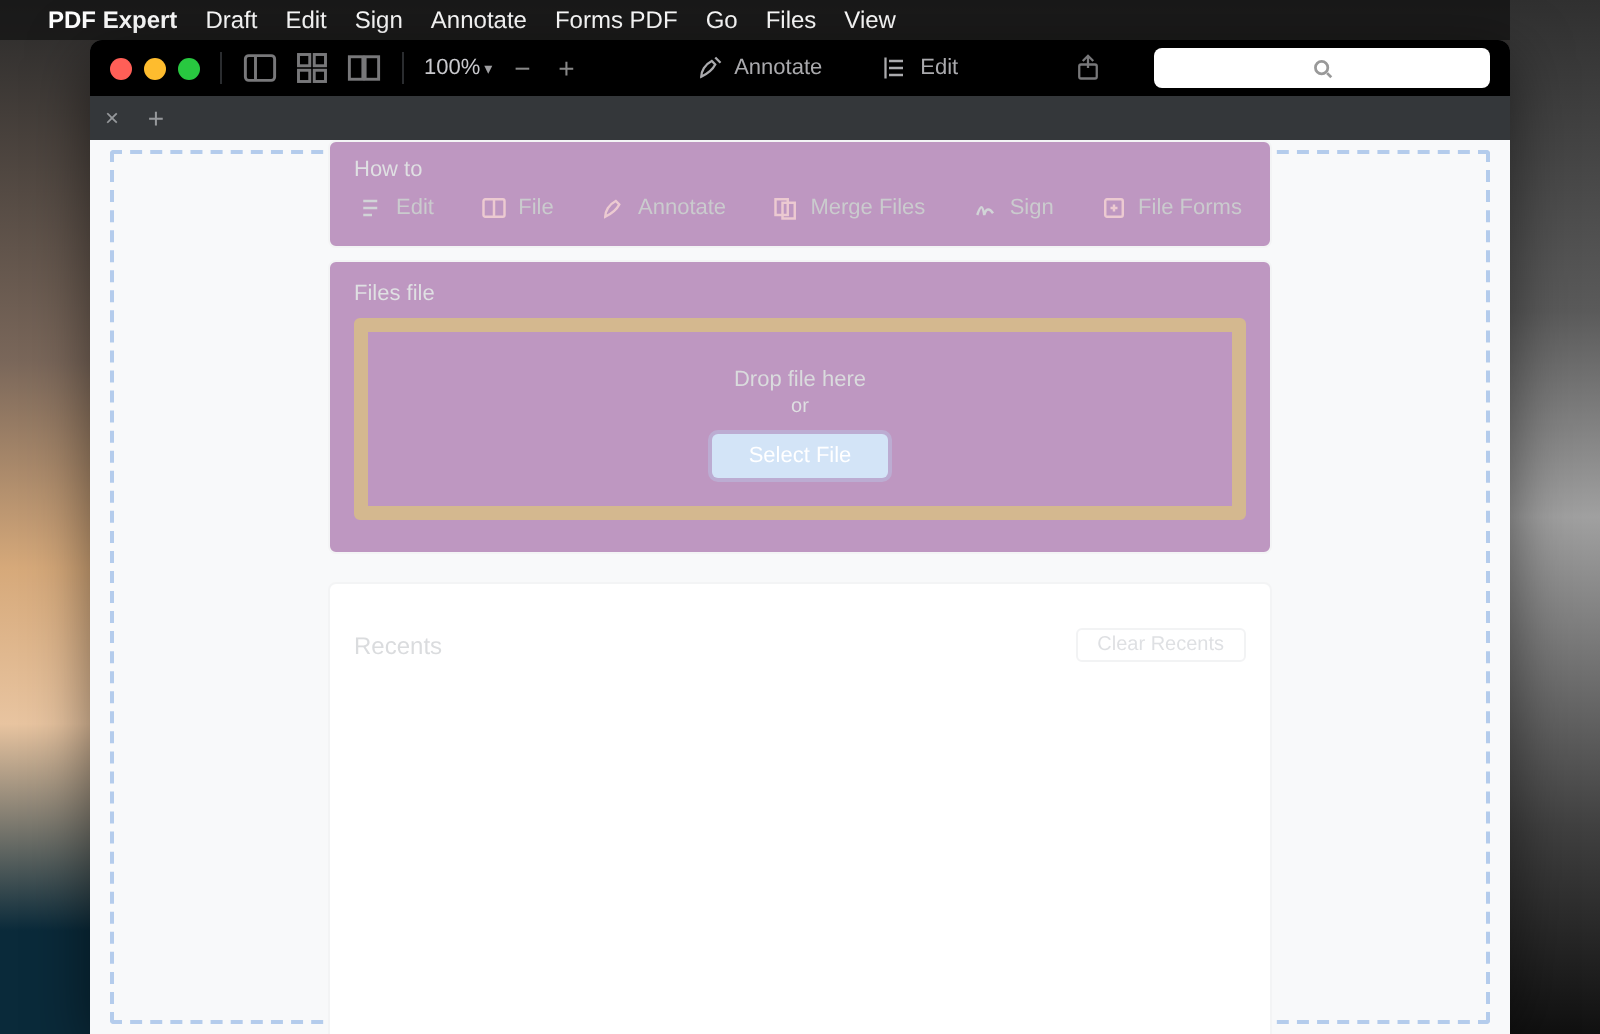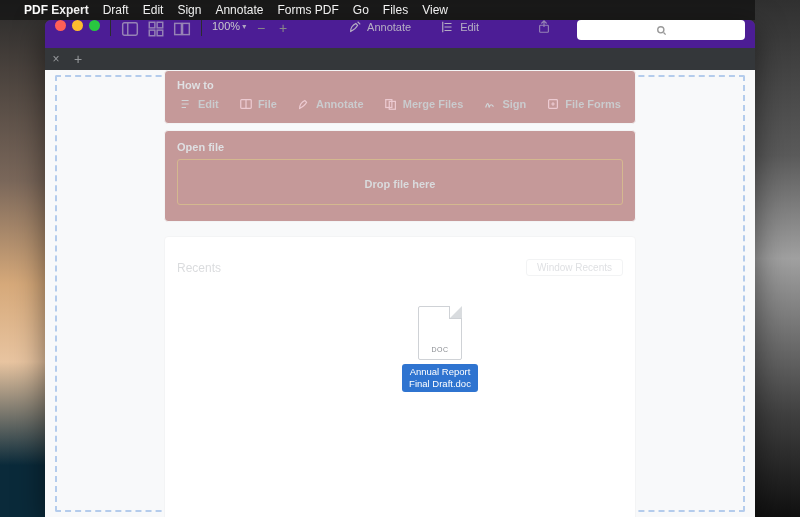--- a/index.html
+++ b/index.html
@@ -19,21 +19,21 @@
   .menubar .apple { font-size:13px; }
   .menubar .appname { font-weight:600; }
   .menubar span { cursor:default; }
 
   .window {
     position:absolute; left:45px; top:20px; width:710px; height:497px;
     background:#4a4d52; border-radius:6px 6px 0 0; overflow:hidden;
     box-shadow:0 8px 30px rgba(0,0,0,0.5);
   }
   .titlebar {
-    height:28px; background:#4c1d95; display:flex; align-items:flex-start; padding:0 10px; gap:8px;
+    height:28px; background:#000000; display:flex; align-items:center; padding:0 10px; gap:8px;
   }
   .traffic { display:flex; gap:6px; }
   .tl { width:11px; height:11px; border-radius:50%; }
   .tl.r{background:#ff5f57;} .tl.y{background:#febc2e;} .tl.g{background:#28c840;}
   .tb-sep { width:1px; height:16px; background:#2a2c2f; margin:0 2px;}
   .tb-icon { width:18px; height:18px; display:flex; align-items:center; justify-content:center; opacity:0.6; }
   .tb-icon svg { stroke:#c8c8cc; fill:none; stroke-width:1.3; }
   .zoom { color:#c8c8cc; font-size:11px; display:flex; align-items:center; gap:2px;}
   .zoom .caret { font-size:8px; opacity:0.8;}
   .pm { color:#888; font-size:14px; width:14px; text-align:center;}
@@ -50,33 +50,32 @@
   .content { position:absolute; top:50px; left:0; right:0; bottom:0; background:#f0f1f3;}
   .drop-highlight {
     position:absolute; left:10px; right:10px; top:5px; bottom:5px;
     border:2px dashed #5a8fd6; border-radius:2px;
   }
   .veil {
     position:absolute; inset:0; background:rgba(255,255,255,0.55); z-index:5;
     pointer-events:none;
   }
   .card {
-    background:#7f1d1d; border-radius:4px; border:1px solid #e5e6e8; margin:0 auto;
+    background:#701a75; border-radius:4px; border:1px solid #e5e6e8; margin:0 auto;
     width:472px;
-    font-weight:bold;
   }
   .card-stack { position:absolute; left:50%; transform:translateX(-50%); top:0; width:472px;}
   .card1 { padding:8px 12px 12px; }
   .sec-title { font-size:11px; color:#b8bbc0; margin-bottom:6px;}
   .howto-row { display:flex; justify-content:space-between; padding:0 2px;}
   .howto-item { display:flex; align-items:center; gap:5px; font-size:11px; color:#8a8d92;}
   .hi-ic { width:14px; height:14px; }
   .hi-ic svg { width:14px; height:14px; stroke-width:1.4; fill:none;}
   .card2 { margin-top:6px; padding:10px 12px 16px;}
-  .dropzone { border:1px solid #a16207; border-radius:3px; padding:18px 0 14px; text-align:center;}
+  .dropzone { border:7px solid #a16207; border-radius:3px; padding:18px 0 14px; text-align:center;}
   .dz-t1 { font-size:11px; color:#acafb4;}
   .dz-t2 { font-size:10px; color:#b6b9be; margin-top:2px;}
   .dz-btn {
     display:inline-block; margin-top:8px; background:#9dc3ee; color:#fff;
     font-size:11px; padding:5px 18px; border-radius:3px;
     box-shadow:0 0 0 2px rgba(100,160,230,0.35);
   }
   .recents-card {
     margin-top:14px; background:#fff; border:1px solid #e5e6e8; border-radius:4px;
     width:472px; height:300px; padding:10px 12px; position:relative;
@@ -236,40 +235,33 @@
             <span class="hi-ic"><svg viewBox="0 0 16 16" style="stroke:#d68a9a">
                   <rect x="3" y="3" width="10" height="10" rx="1"></rect>
                   <path d="M6 8h4M8 6v4"></path>
                 </svg></span>
             <span>File Forms</span>
           </div>
         </div>
       </div>
 
       <div class="card card2">
-        <div class="sec-title">Open file</div>
+        <div class="sec-title">Files file</div>
         <div class="dropzone">
           <div class="dz-t1">Drop file here</div>
+          <div class="dz-t2">or</div>
+          <div class="dz-btn">Select File</div>
         </div>
       </div>
 
       <div class="recents-card">
         <div class="recents-head">
           <div class="t">Recents</div>
-          <div class="clear-btn">Window Recents</div>
+          <div class="clear-btn">Clear Recents</div>
         </div>
       </div>
     </div>
 
     <div class="veil"></div>
 
-    <div class="dragged-file">
-      <div class="doc-icon">
-        <div class="doc-ext">DOC</div>
-      </div>
-      <div class="doc-label">
-        <span>Annual Report</span><br>
-        <span>Final Draft.doc</span>
-      </div>
-    </div>
 
   </div>
 </div>
 
 </body></html>

